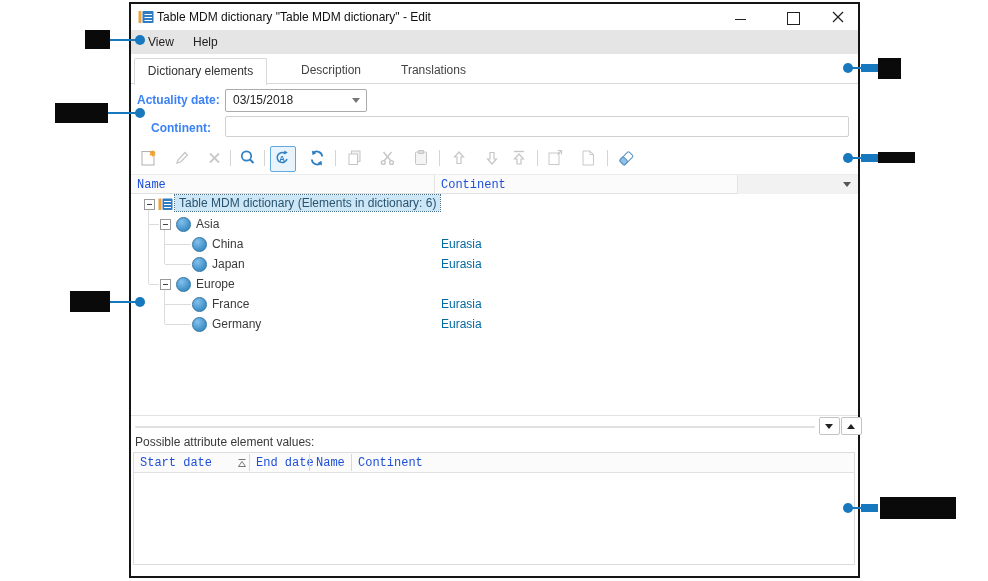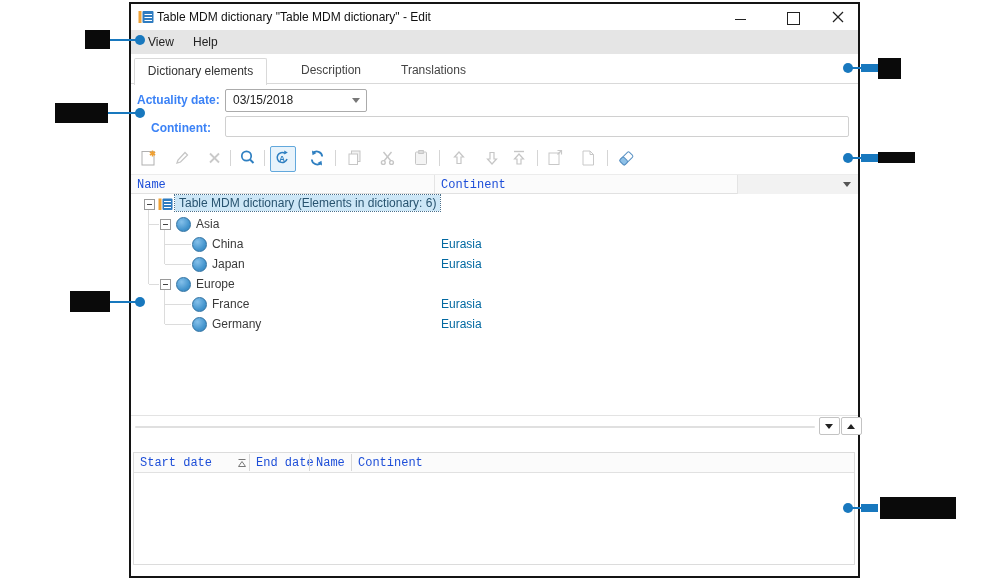--- a/index.html
+++ b/index.html
@@ -311,20 +311,21 @@
     </div>
 
     <div class="abs splitline"></div>
     <div class="abs splitbtn" style="left:688px">
         <span class="tri-dn"></span>
       </div>
     <div class="abs splitbtn" style="left:710px">
         <span class="tri-up"></span>
       </div>
 
+    <div class="abs bot-label">Possible attribute element values:</div>
     <div class="abs botgrid">
       <div class="abs bothead">
         <span class="abs colname" style="left:6px">Start date</span>
         <svg class="abs" style="left:103px;top:5px" width="10" height="10" viewBox="0 0 10 10">
           <line x1="1.5" y1="1.5" x2="8.5" y2="1.5" stroke="#777" stroke-width="1"></line>
           <polygon points="5,3.5 8.5,8.5 1.5,8.5" fill="none" stroke="#777" stroke-width="1"></polygon>
         </svg>
         <div class="abs bsep" style="left:115px"></div>
         <span class="abs colname" style="left:122px">End date</span>
         <div class="abs bsep" style="left:175px"></div>

